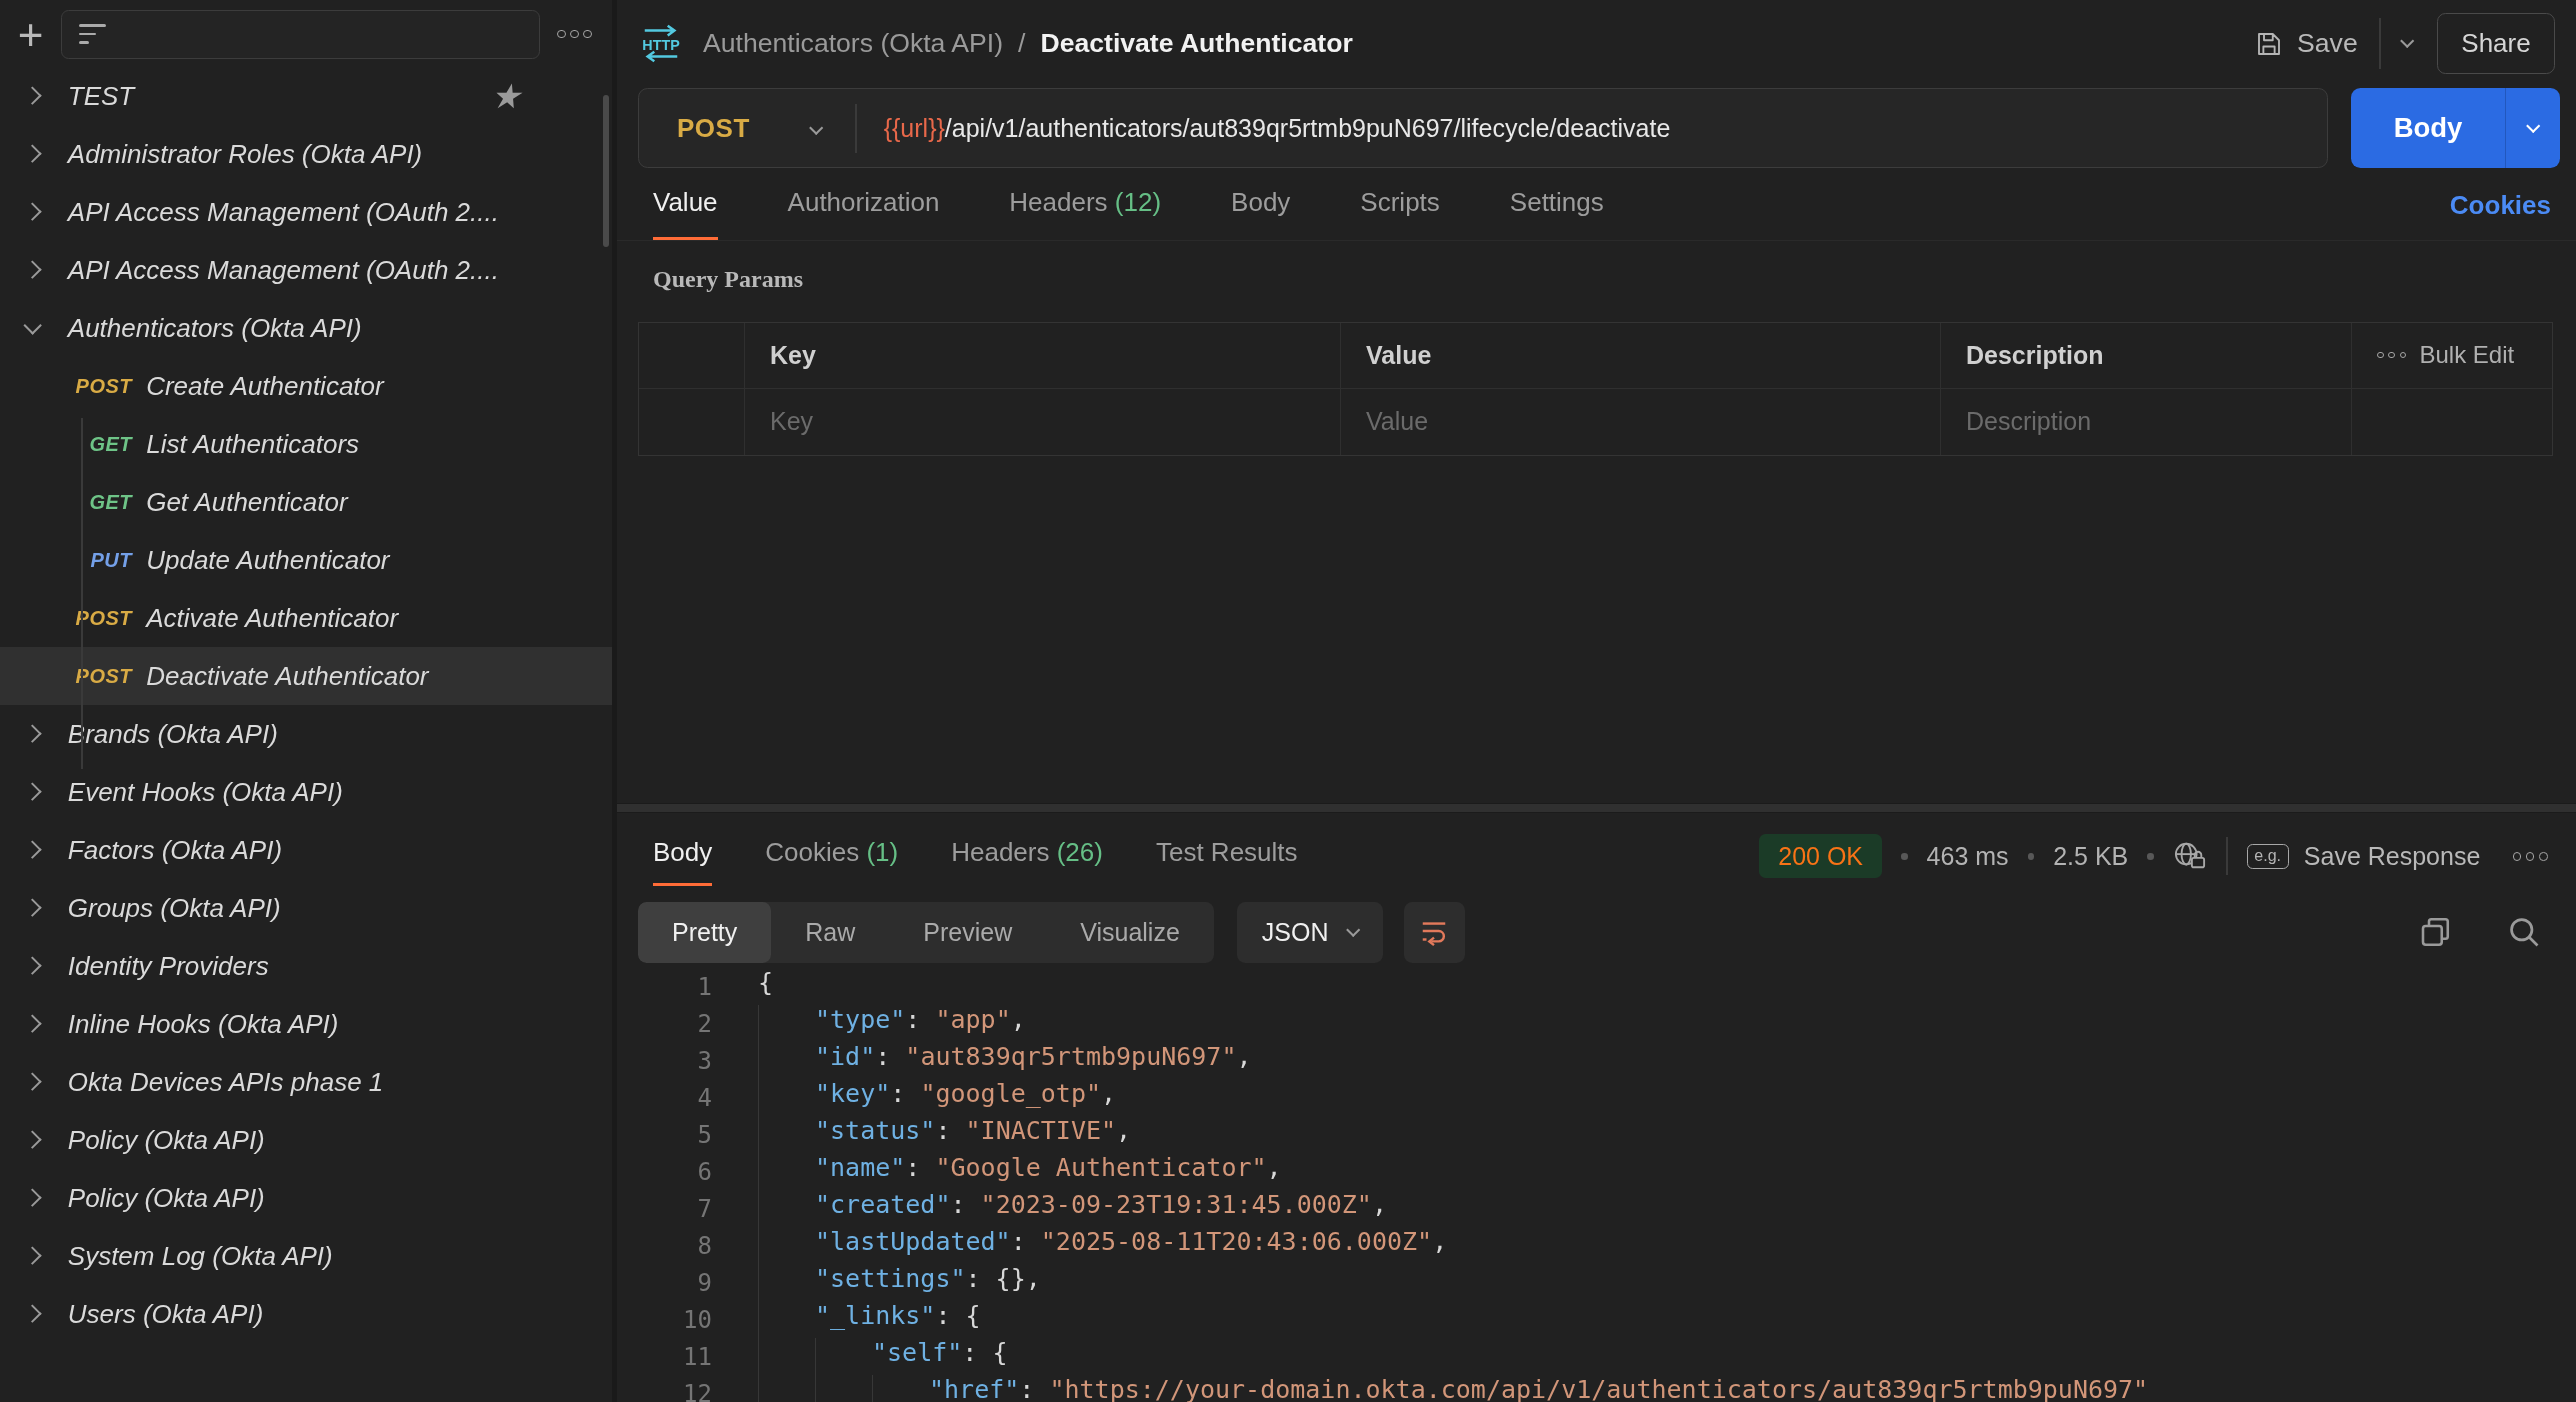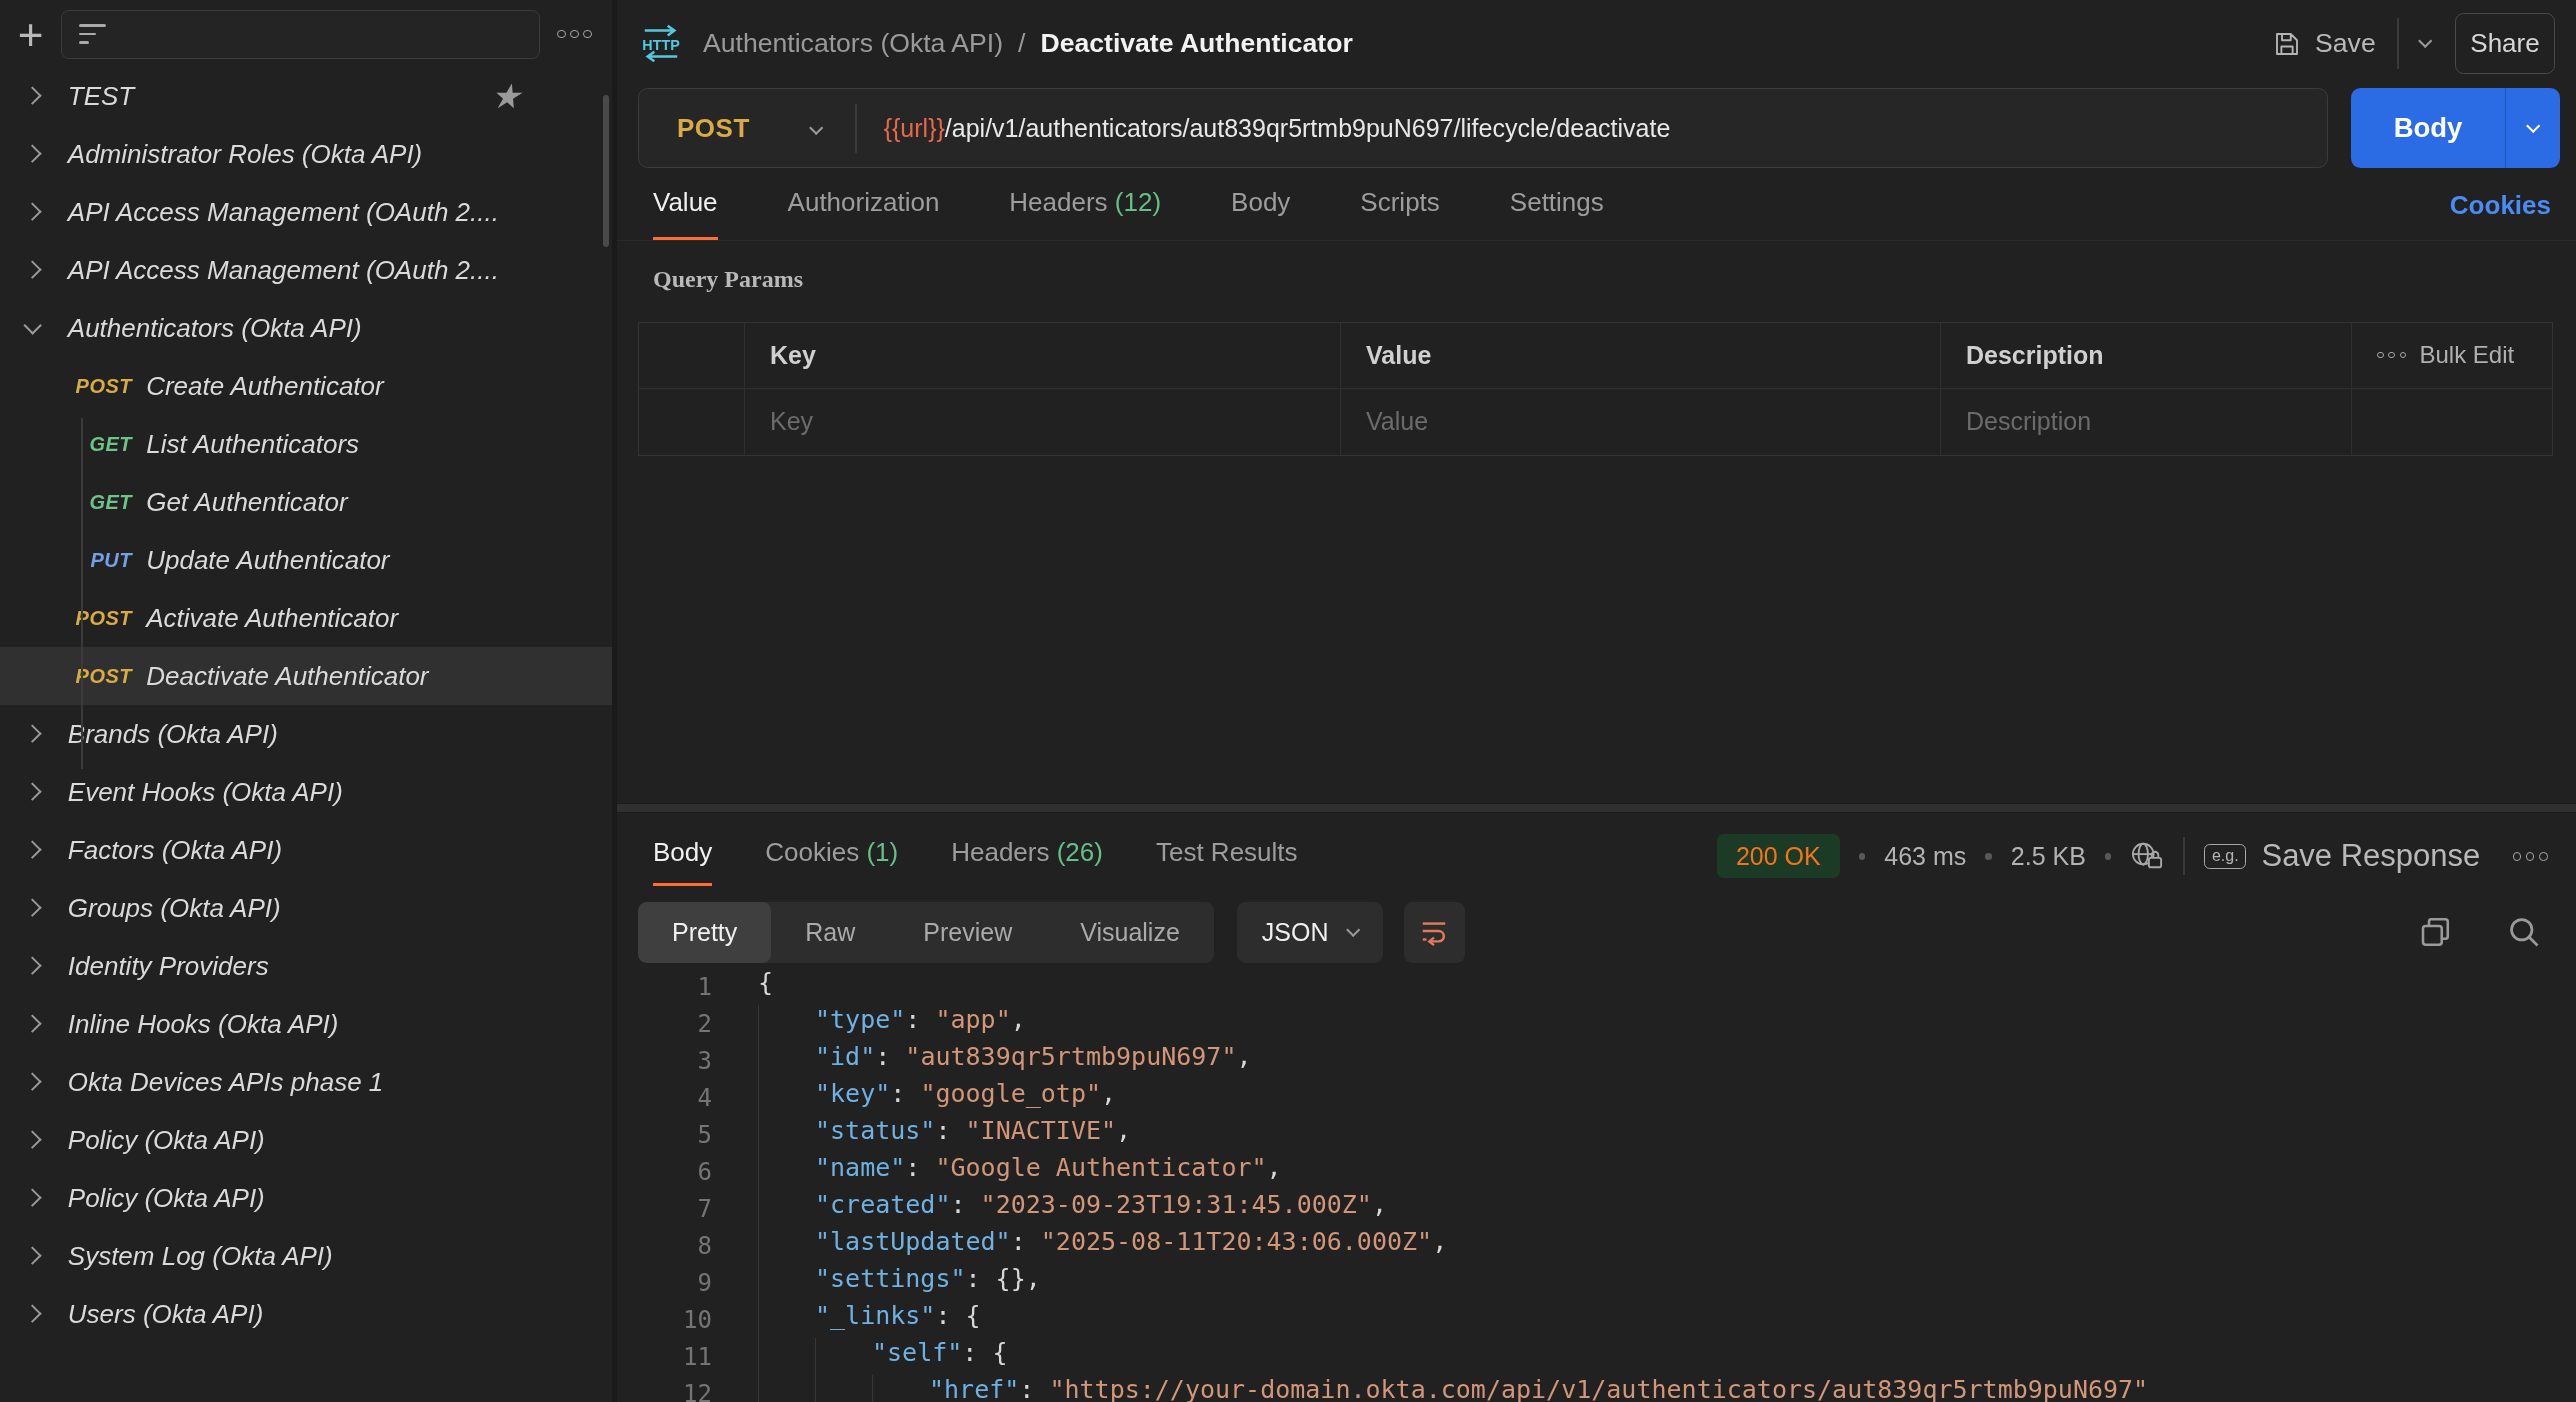--- a/index.html
+++ b/index.html
@@ -40,21 +40,21 @@
   #main{ position:absolute; left:617px; top:0; width:1959px; height:1403px; }
   .hdr{ height:87px; display:flex; align-items:center; padding:0 21px; }
   .crumb-parent{ color:#9a9a9a; font-size:26.6px; margin-left:19px; }
   .crumb-sep{ color:#9a9a9a; font-size:26.6px; margin:0 15px; }
   .crumb-title{ color:#f2f2f2; font-size:26.6px; font-weight:700; }
   .hdr-right{ margin-left:auto; display:flex; align-items:center; }
   .save-btn{ display:flex; align-items:center; gap:13.3px; color:#b9b9b9; font-size:26.6px; cursor:pointer; }
   .vdiv{ width:1.9px; height:51px; background:#3a3a3a; margin:0 21px; }
   .dchev{ width:10.4px; height:10.4px; border-right:2.3px solid #9a9a9a; border-bottom:2.3px solid #9a9a9a;
     display:inline-block; transform:rotate(45deg); margin-top:-3.8px; }
-  .share-btn{ margin-left:25px; width:100px; height:61px; border:1.9px solid #4a4a4a; border-radius:8.5px;
+  .share-btn{ margin-left:25px; width:118px; height:61px; border:1.9px solid #4a4a4a; border-radius:8.5px;
     display:flex; align-items:center; justify-content:center; font-size:26px; color:#d6d6d6; cursor:pointer; }
   
   .url-row{ display:flex; align-items:center; padding:0 16px 0 21px; height:82px; }
   .url-bar{ flex:1; height:80px; background:#262626; border:1.9px solid #3c3c3c; border-radius:9.5px;
     display:flex; align-items:center; }
   .url-method{ padding-left:38px; font-size:26px; font-weight:700; color:#d9ab45; letter-spacing:0.5px; cursor:pointer; }
   .url-method-chev{ margin:0 34px 0 61px; }
   .url-vline{ width:1.9px; height:49px; background:#3a3a3a; }
   .url-text{ padding-left:26.6px; font-size:25px; color:#e8e8e8; white-space:nowrap; }
   .url-var{ color:#e8684a; }
@@ -87,21 +87,21 @@
   
   #response{ position:absolute; left:0; top:812px; width:1959px; height:590px; }
   .resp-tabs{ display:flex; align-items:flex-end; height:74px; padding-left:36px; }
   .resp-tabs .tab{ margin-right:53px; padding-bottom:15px; }
   .resp-meta{ margin-left:auto; display:flex; align-items:center; gap:19px; padding-right:28.5px; padding-bottom:7.6px; }
   .status-badge{ background:#1b3b27; color:#f97316; font-size:25px; padding:7.6px 19px; border-radius:6.6px; }
   .meta-dot{ width:6.6px; height:6.6px; border-radius:50%; background:#585858; }
   .meta-txt{ color:#b3b3b3; font-size:25px; }
   .meta-vline{ width:1.9px; height:38px; background:#3a3a3a; }
   .eg-box{ border:1.9px solid #a8a8a8; border-radius:5.7px; padding:2.8px 6.6px; font-size:16px; color:#b5b5b5; }
-  .save-resp{ color:#b9b9b9; font-size:31px; cursor:pointer; margin-left:-3.8px; }
+  .save-resp{ color:#b9b9b9; font-size:25px; cursor:pointer; margin-left:-3.8px; }
   
   .view-bar{ display:flex; align-items:center; height:66px; margin:13.3px 0 0 21px; }
   .segctl{ display:flex; background:#2d2d2d; border-radius:8.5px; height:61px; overflow:hidden; }
   .seg{ display:flex; align-items:center; padding:0 34px; font-size:25px; color:#aaaaaa; cursor:pointer; }
   .seg.active{ background:#3f3f3f; border-radius:8.5px; color:#f0f0f0; }
   .lang-pill{ margin-left:23px; background:#2d2d2d; border-radius:8.5px; height:61px; display:flex; align-items:center;
     padding:0 25px; gap:19px; font-size:25px; color:#f0f0f0; cursor:pointer; }
   .wrap-pill{ margin-left:21px; background:#2d2d2d; border-radius:8.5px; height:61px; width:61px;
     display:flex; align-items:center; justify-content:center; cursor:pointer; }
   .view-icons{ margin-left:auto; display:flex; gap:53px; padding-right:34px; }

